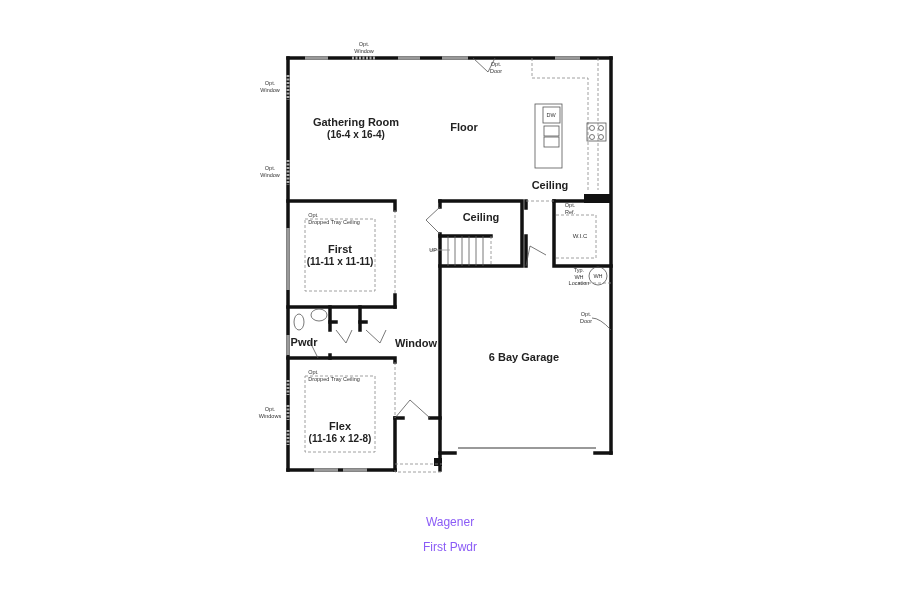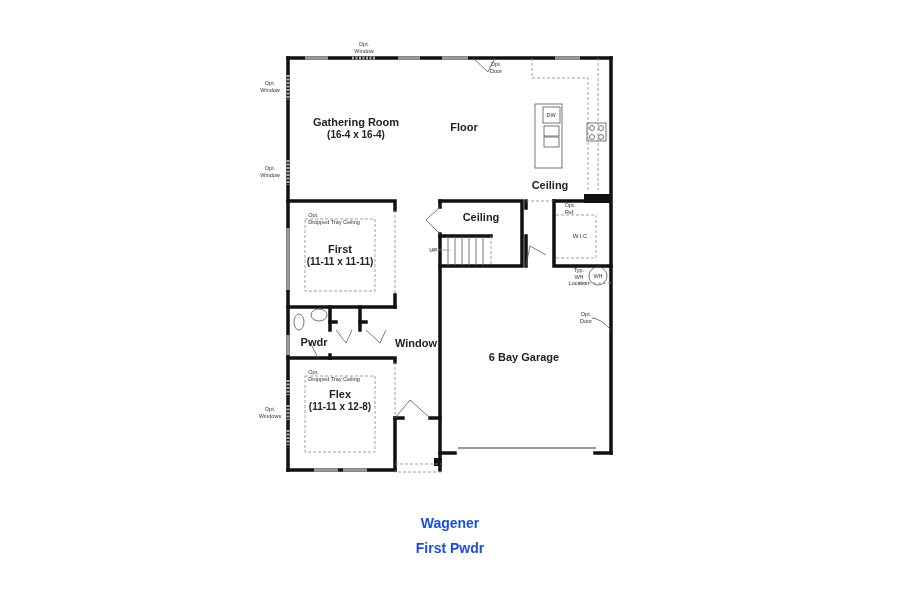--- a/index.html
+++ b/index.html
@@ -2,21 +2,21 @@
 <html><head>
 <meta charset="utf-8">
 <style>
   html,body{margin:0;padding:0;background:#ffffff;}
   body{width:900px;height:600px;position:relative;overflow:hidden;font-family:"Liberation Sans",sans-serif;color:#111;}
   svg{position:absolute;left:0;top:0;}
   .lbl{position:absolute;transform:translate(-50%,-50%);text-align:center;white-space:nowrap;line-height:1.15;}
   .room{font-size:11px;font-weight:bold;color:#222;}
   .dim{font-size:10px;font-weight:bold;color:#222;}
   .small{font-size:5.5px;color:#333;line-height:1.2;}
-  .title{position:absolute;left:450px;transform:translateX(-50%);font-size:14px;font-weight:bold;color:#1d4ed8;white-space:nowrap;}
+  .title{position:absolute;left:450px;transform:translateX(-50%);font-size:12px;font-weight:normal;color:#8b5cf6;white-space:nowrap;}
 </style>
 </head>
 <body>
 
 <svg width="900" height="600" viewBox="0 0 900 600">
   <g fill="none" stroke="#111" stroke-width="3.5" stroke-linecap="square">
 
     <path d="M288 58 H611"></path>
     <path d="M611 58 V453"></path>
     <path d="M288 58 V470"></path>
@@ -168,23 +168,23 @@
   <div class="room">Gathering Room</div>
   <div class="dim">(16-4 x 16-4)</div>
 </div>
 <div class="lbl room" style="left:464px;top:127px">Floor</div>
 <div class="lbl room" style="left:550px;top:185px">Ceiling</div>
 <div class="lbl room" style="left:481px;top:217px">Ceiling</div>
 <div class="lbl" style="left:340px;top:255px">
   <div class="room">First</div>
   <div class="dim">(11-11 x 11-11)</div>
 </div>
-<div class="lbl room" style="left:314px;top:342px">Pwdr</div>
+<div class="lbl room" style="left:304px;top:342px">Pwdr</div>
 <div class="lbl room" style="left:416px;top:343px">Window</div>
 <div class="lbl room" style="left:524px;top:357px">6 Bay Garage</div>
-<div class="lbl" style="left:340px;top:400px">
+<div class="lbl" style="left:340px;top:432px">
   <div class="room">Flex</div>
-  <div class="dim">(11-11 x 12-8)</div>
+  <div class="dim">(11-16 x 12-8)</div>
 </div>
 <div class="lbl small" style="left:580px;top:237px;font-size:6px">W.I.C</div>
 
 <div class="title" style="top:515px">Wagener</div>
 <div class="title" style="top:540px">First Pwdr</div>
 
 </body></html>

